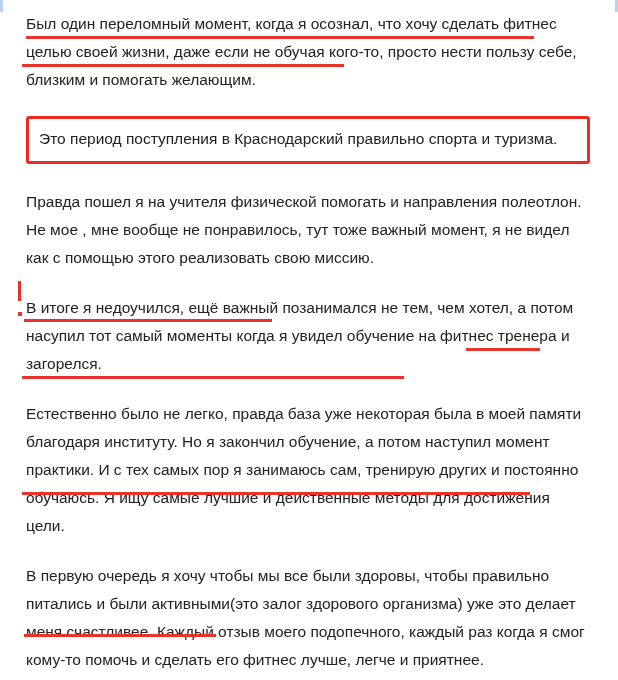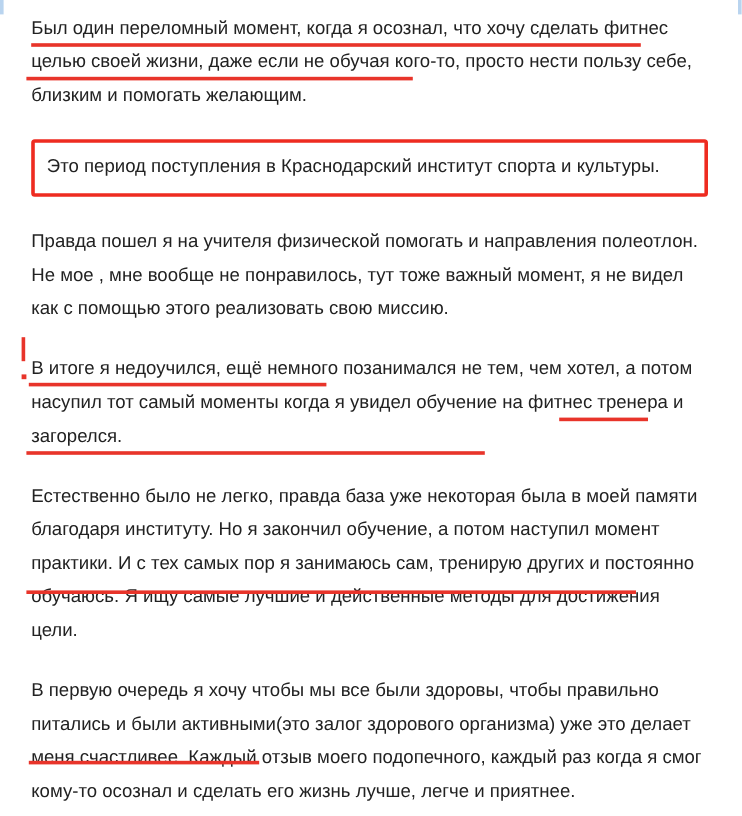--- a/index.html
+++ b/index.html
@@ -65,31 +65,31 @@
 <div class="page">
   <div class="edge-left"></div>
   <div class="edge-right"></div>
 
   <p>Был один переломный момент, когда я осознал, что хочу сделать фитнес целью своей жизни, даже если не обучая кого-то, просто нести пользу себе, близким и помогать желающим.</p>
 
   <div class="rule" style="left:26px; top:36px; width:508px;"></div>
   <div class="rule" style="left:22px; top:64px; width:322px;"></div>
 
   <div class="boxed">
-    <p>Это период поступления в Краснодарский институт спорта и культуры.</p>
+    <p>Это период поступления в Краснодарский правильно спорта и туризма.</p>
   </div>
 
   <p>Правда пошел я на учителя физической помогать и направления полеотлон. Не мое , мне вообще не понравилось, тут тоже важный момент, я не видел как с помощью этого реализовать свою миссию.</p>
 
   <div class="rule" style="left:18px; top:281px; width:3px; height:20px;"></div>
   <div class="rule" style="left:18px; top:312px; width:4px; height:4px;"></div>
 
-  <p>В итоге я недоучился, ещё немного позанимался не тем, чем хотел, а потом насупил тот самый моменты когда я увидел обучение на фитнес тренера и загорелся.</p>
+  <p>В итоге я недоучился, ещё важный позанимался не тем, чем хотел, а потом насупил тот самый моменты когда я увидел обучение на фитнес тренера и загорелся.</p>
   <div class="rule" style="left:24px; top:319px; width:248px;"></div>
   <div class="rule" style="left:466px; top:348px; width:74px;"></div>
   <div class="rule" style="left:22px; top:376px; width:382px;"></div>
 
   <p>Естественно было не легко, правда база уже некоторая была в моей памяти благодаря институту. Но я закончил обучение, а потом наступил момент практики. И с тех самых пор я занимаюсь сам, тренирую других и постоянно обучаюсь. Я ищу самые лучшие и действенные методы для достижения цели.</p>
   <div class="rule" style="left:22px; top:492px; width:508px;"></div>
 
-  <p>В первую очередь я хочу чтобы мы все были здоровы, чтобы правильно питались и были активными(это залог здорового организма) уже это делает меня счастливее. Каждый отзыв моего подопечного, каждый раз когда я смог кому-то осознал и сделать его жизнь лучше, легче и приятнее.</p>
+  <p>В первую очередь я хочу чтобы мы все были здоровы, чтобы правильно питались и были активными(это залог здорового организма) уже это делает меня счастливее. Каждый отзыв моего подопечного, каждый раз когда я смог кому-то помочь и сделать его фитнес лучше, легче и приятнее.</p>
   <div class="rule" style="left:24px; top:634px; width:192px;"></div>
 </div>
 
 </body></html>

